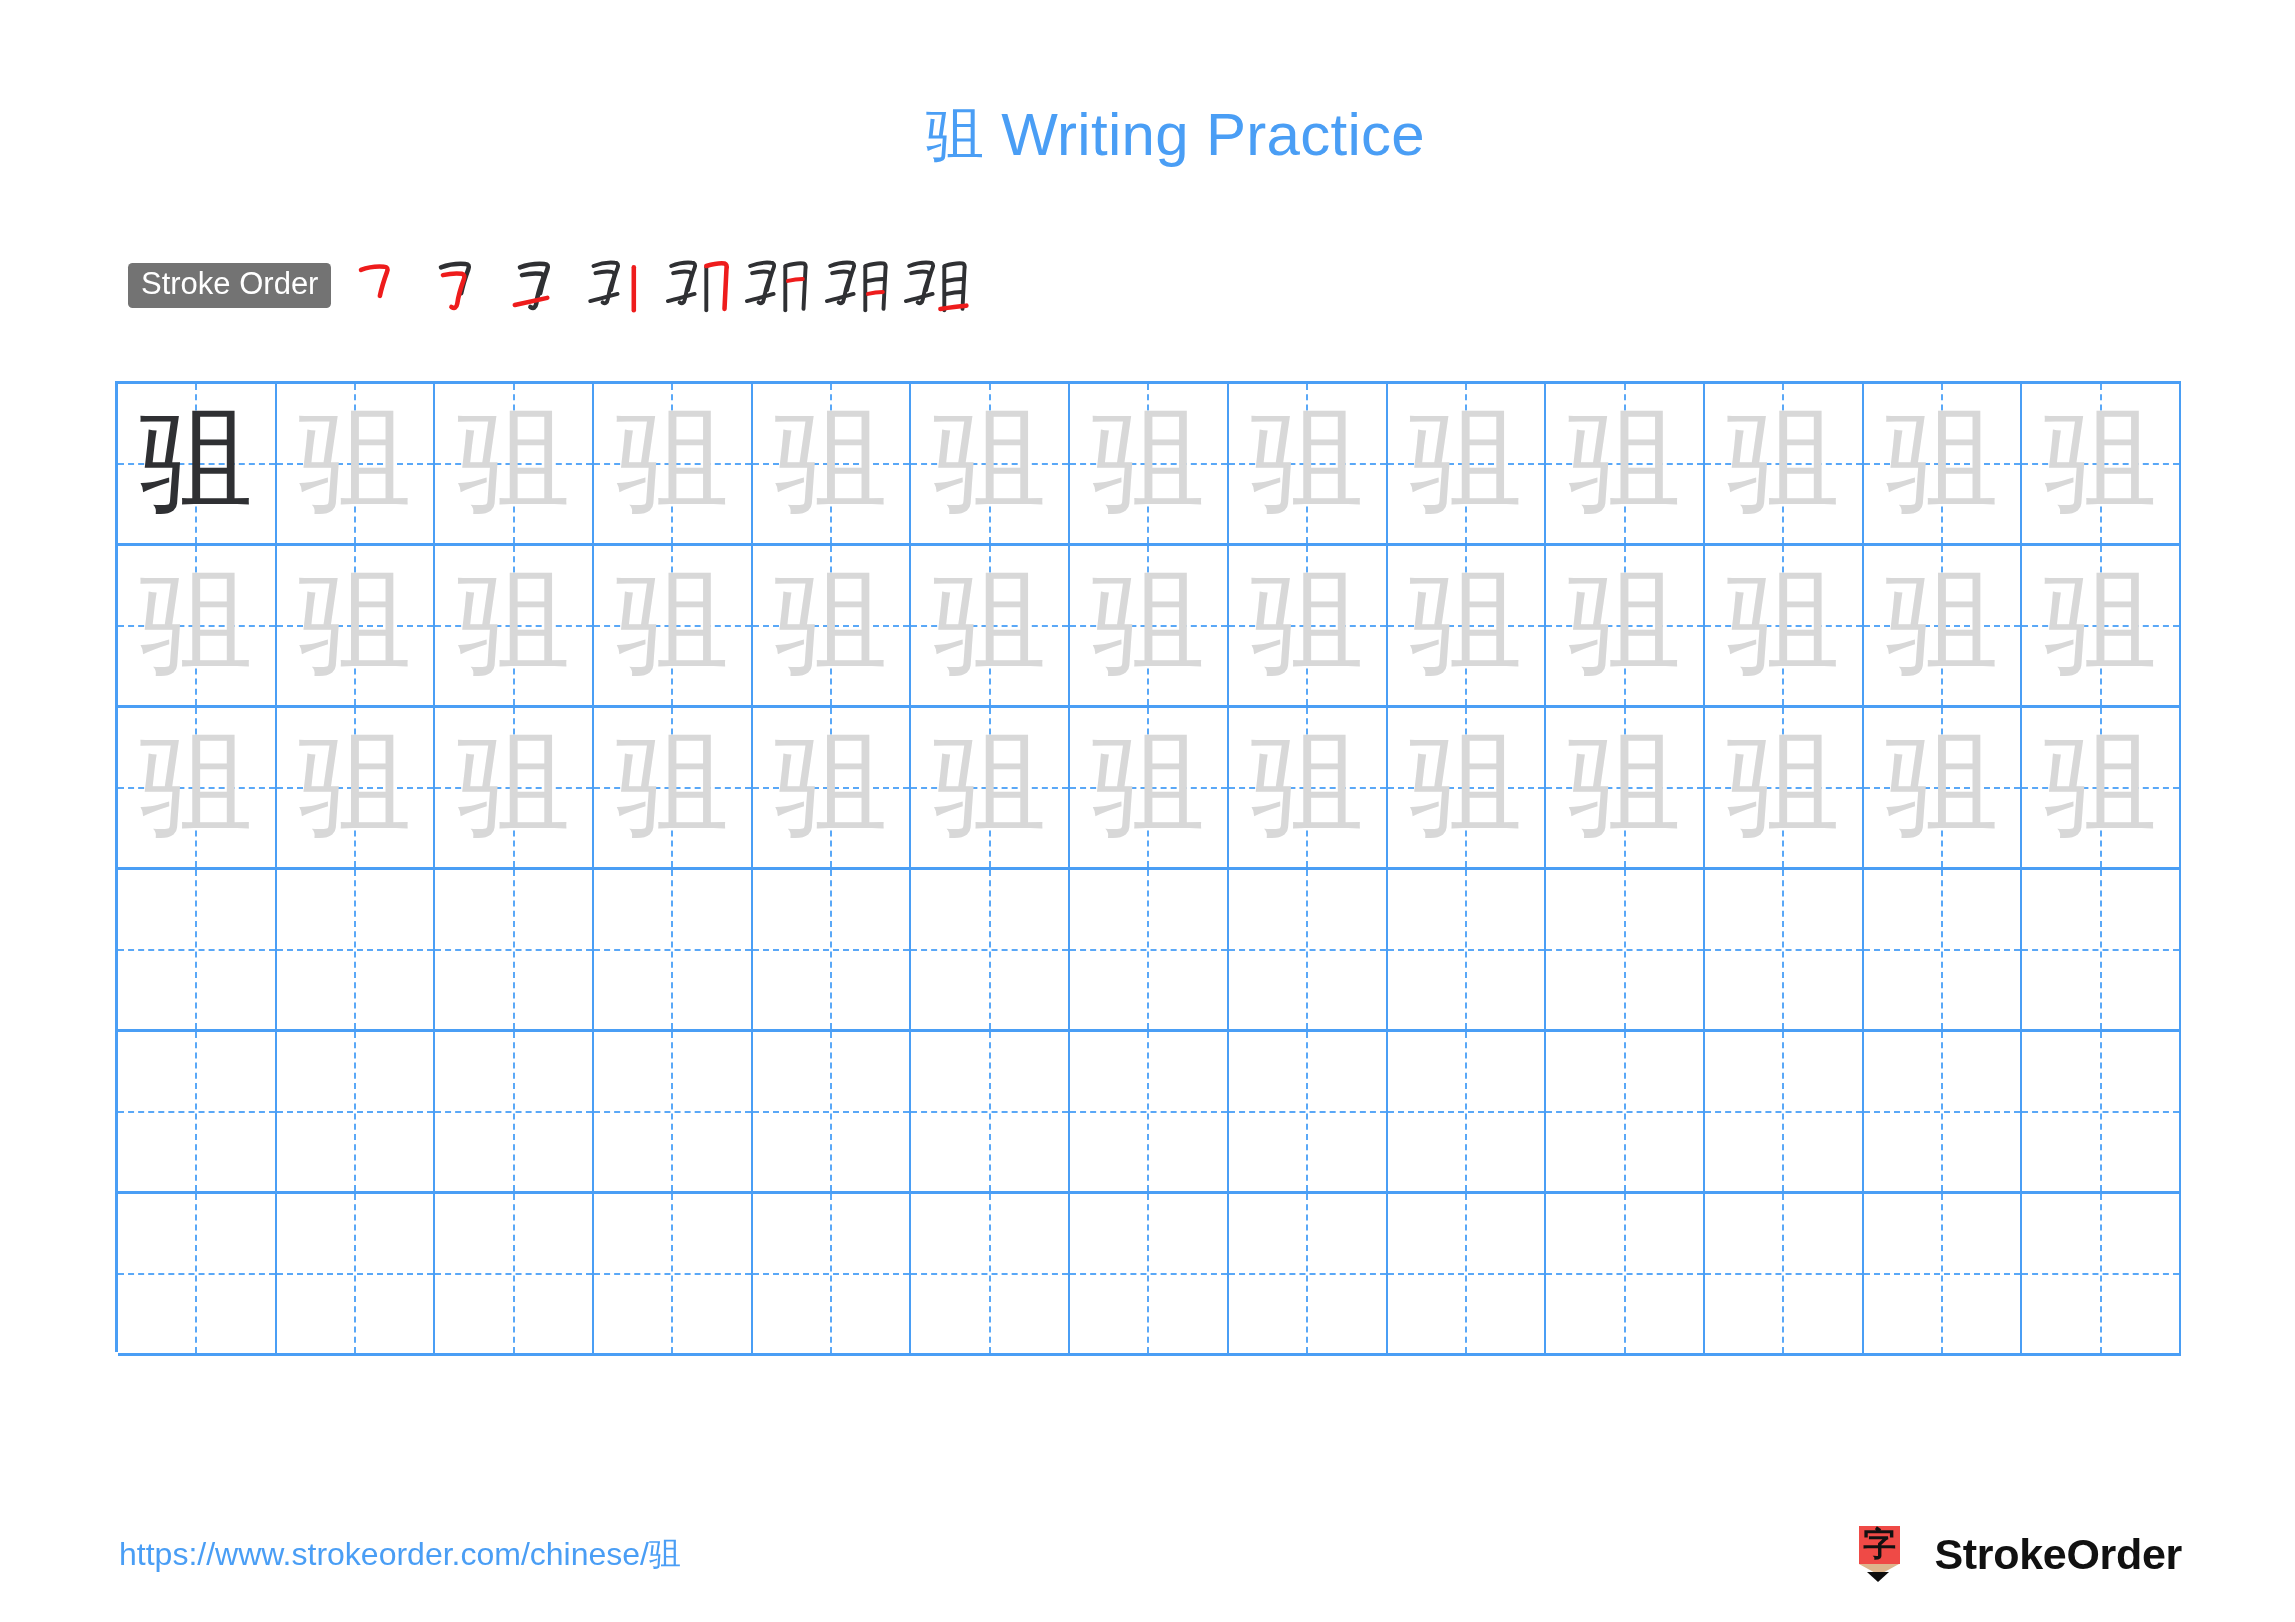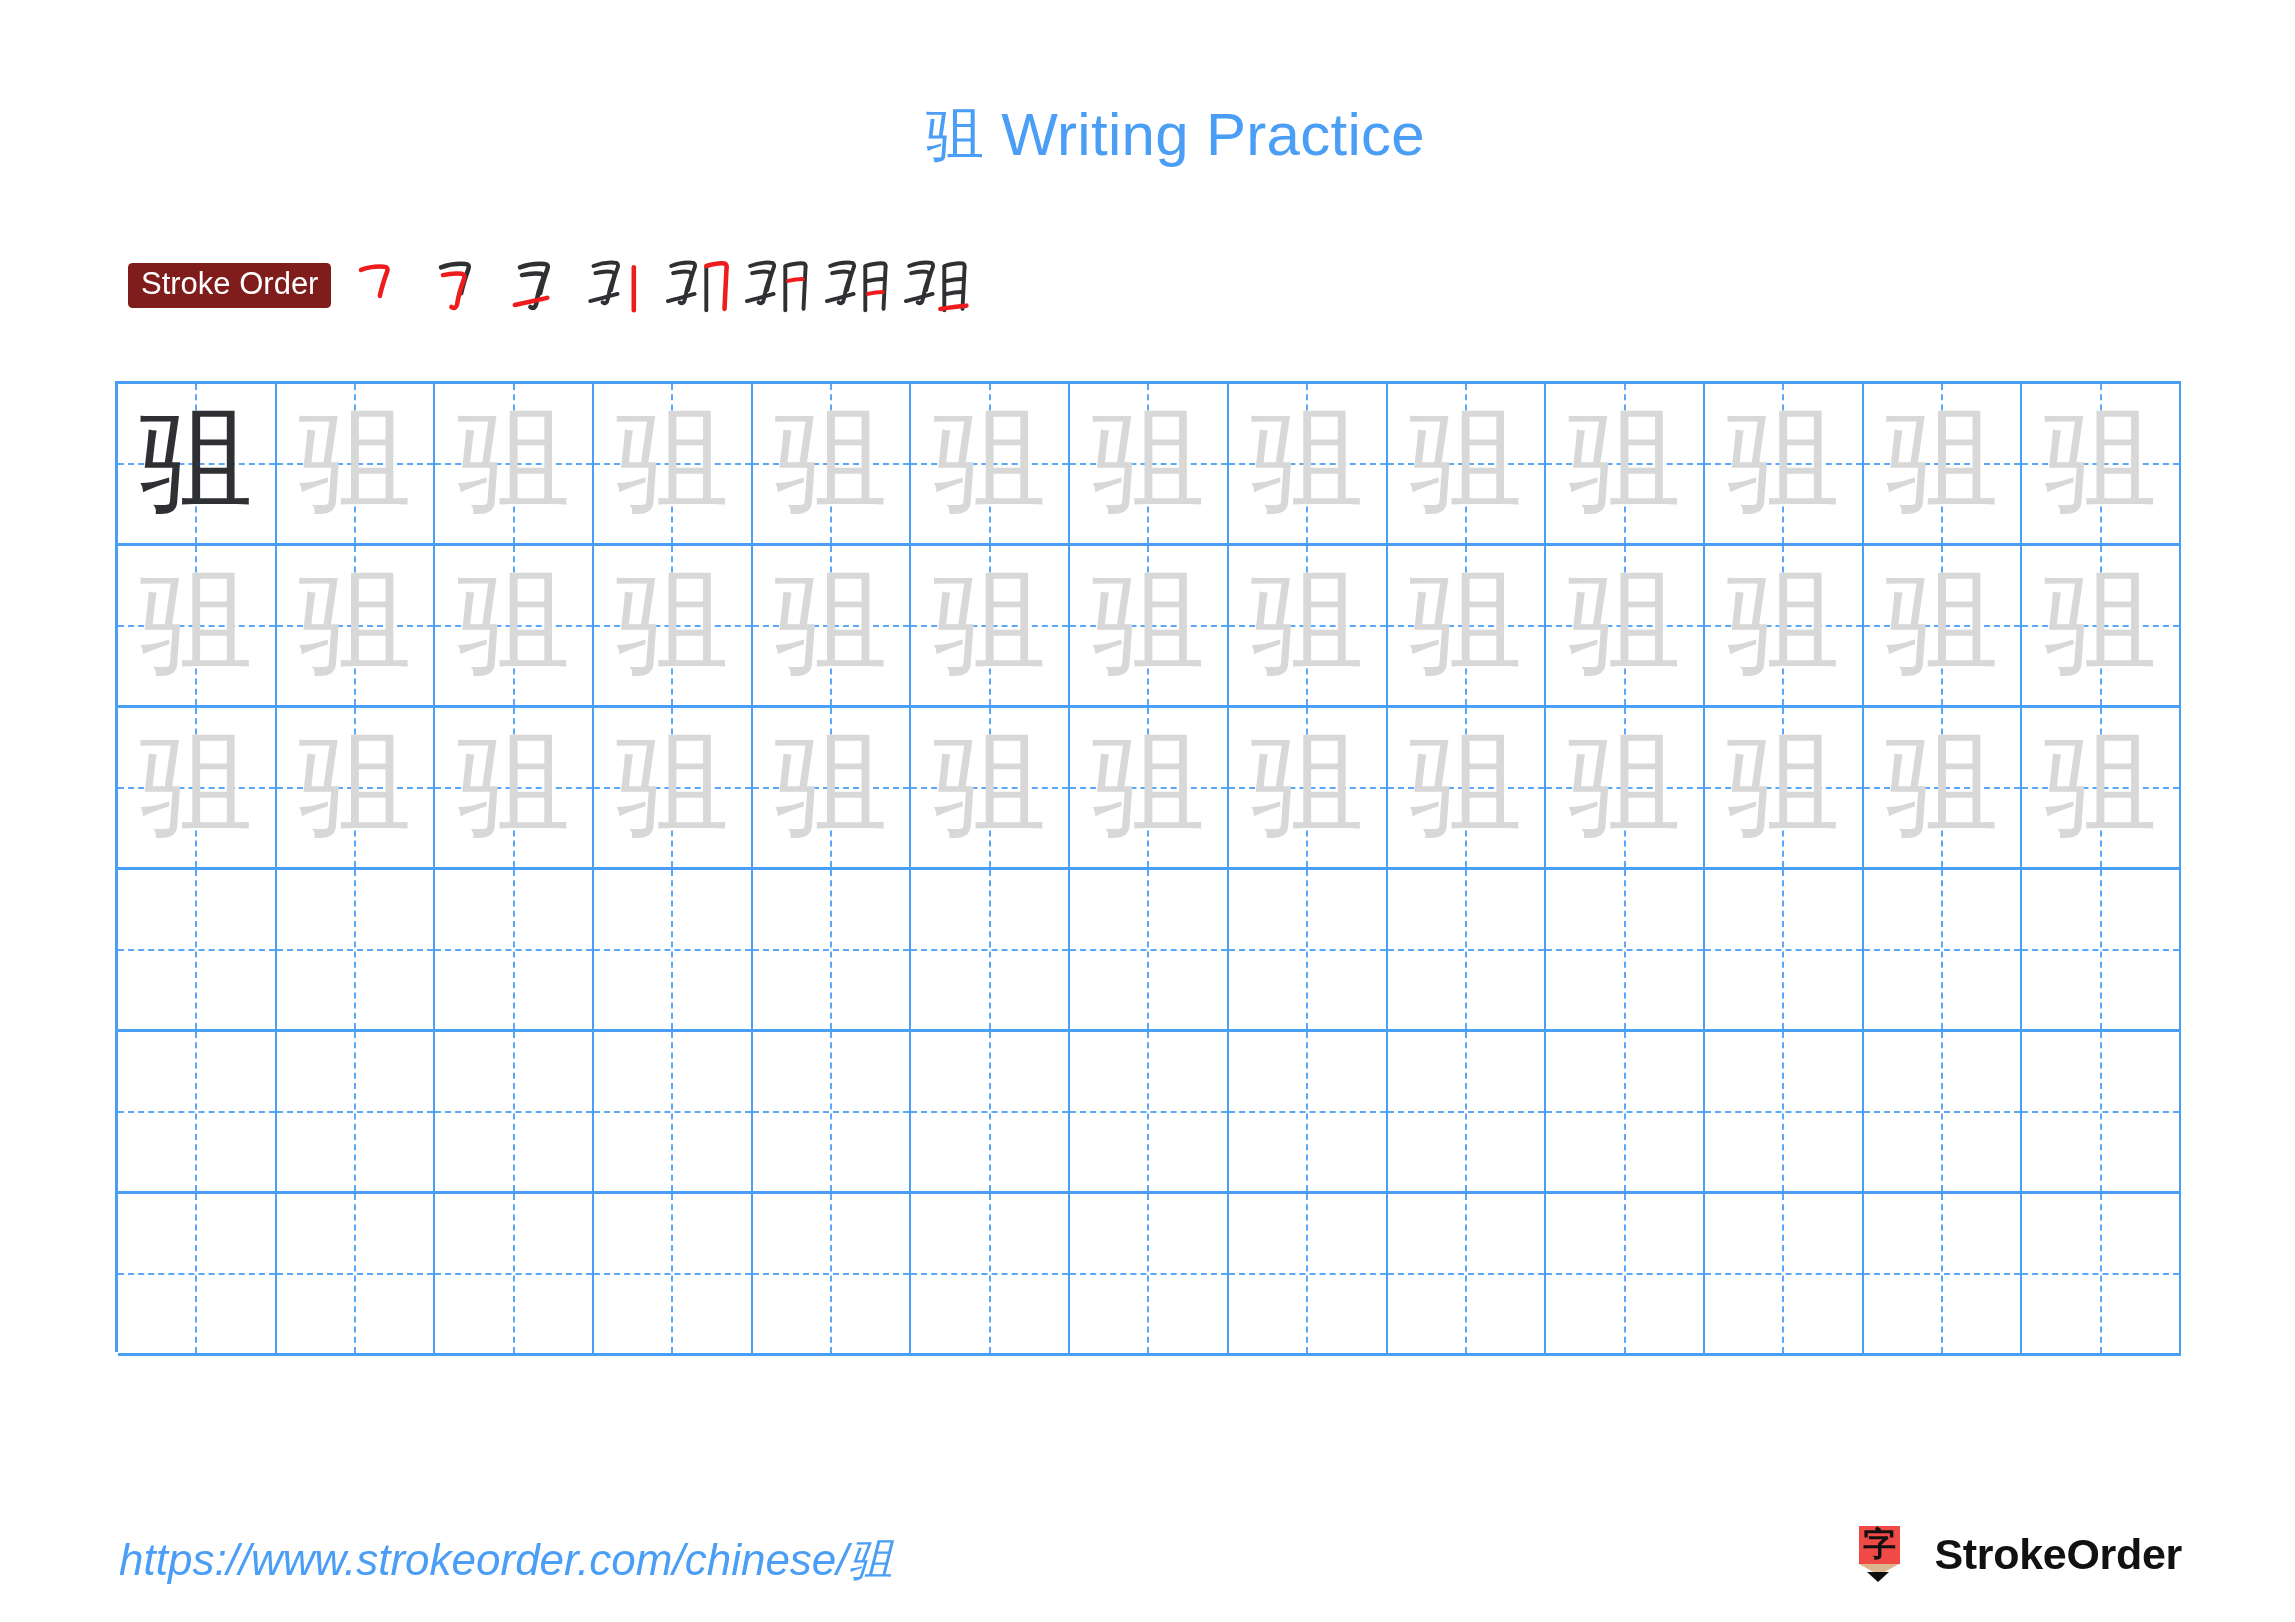--- a/index.html
+++ b/index.html
@@ -40,21 +40,21 @@
   
   #stroke-order-row {
     position: absolute;
     top: 254px;
     left: 128px;
     display: flex;
     align-items: center;
     height: 63px;
   }
   #stroke-order-badge {
-    background: #7f1d1d;
+    background: #737373;
     color: #ffffff;
     font-size: 31px;
     font-weight: 400;
     padding: 5.2px 13px 7.9px 13px;
     border-radius: 4.6px;
     white-space: nowrap;
     line-height: 1.05;
   }
   #stroke-steps {
     display: flex;
@@ -133,25 +133,24 @@
     box-sizing: border-box;
   }
   .cell-char.dark  { color: #2f3033; }
   .cell-char.trace { color: #d8d8d8; }
 
   
   #footer-url {
     position: absolute;
     left: 119px;
     top: 1538px;
-    font-size: 44px;
+    font-size: 32px;
     color: #4a9ef5;
     white-space: nowrap;
     line-height: 1;
-    font-style: italic;
   }
   #footer-logo {
     position: absolute;
     right: 113px;
     top: 1518px;
     display: flex;
     align-items: center;
     height: 72px;
   }
   #logo-mark {

